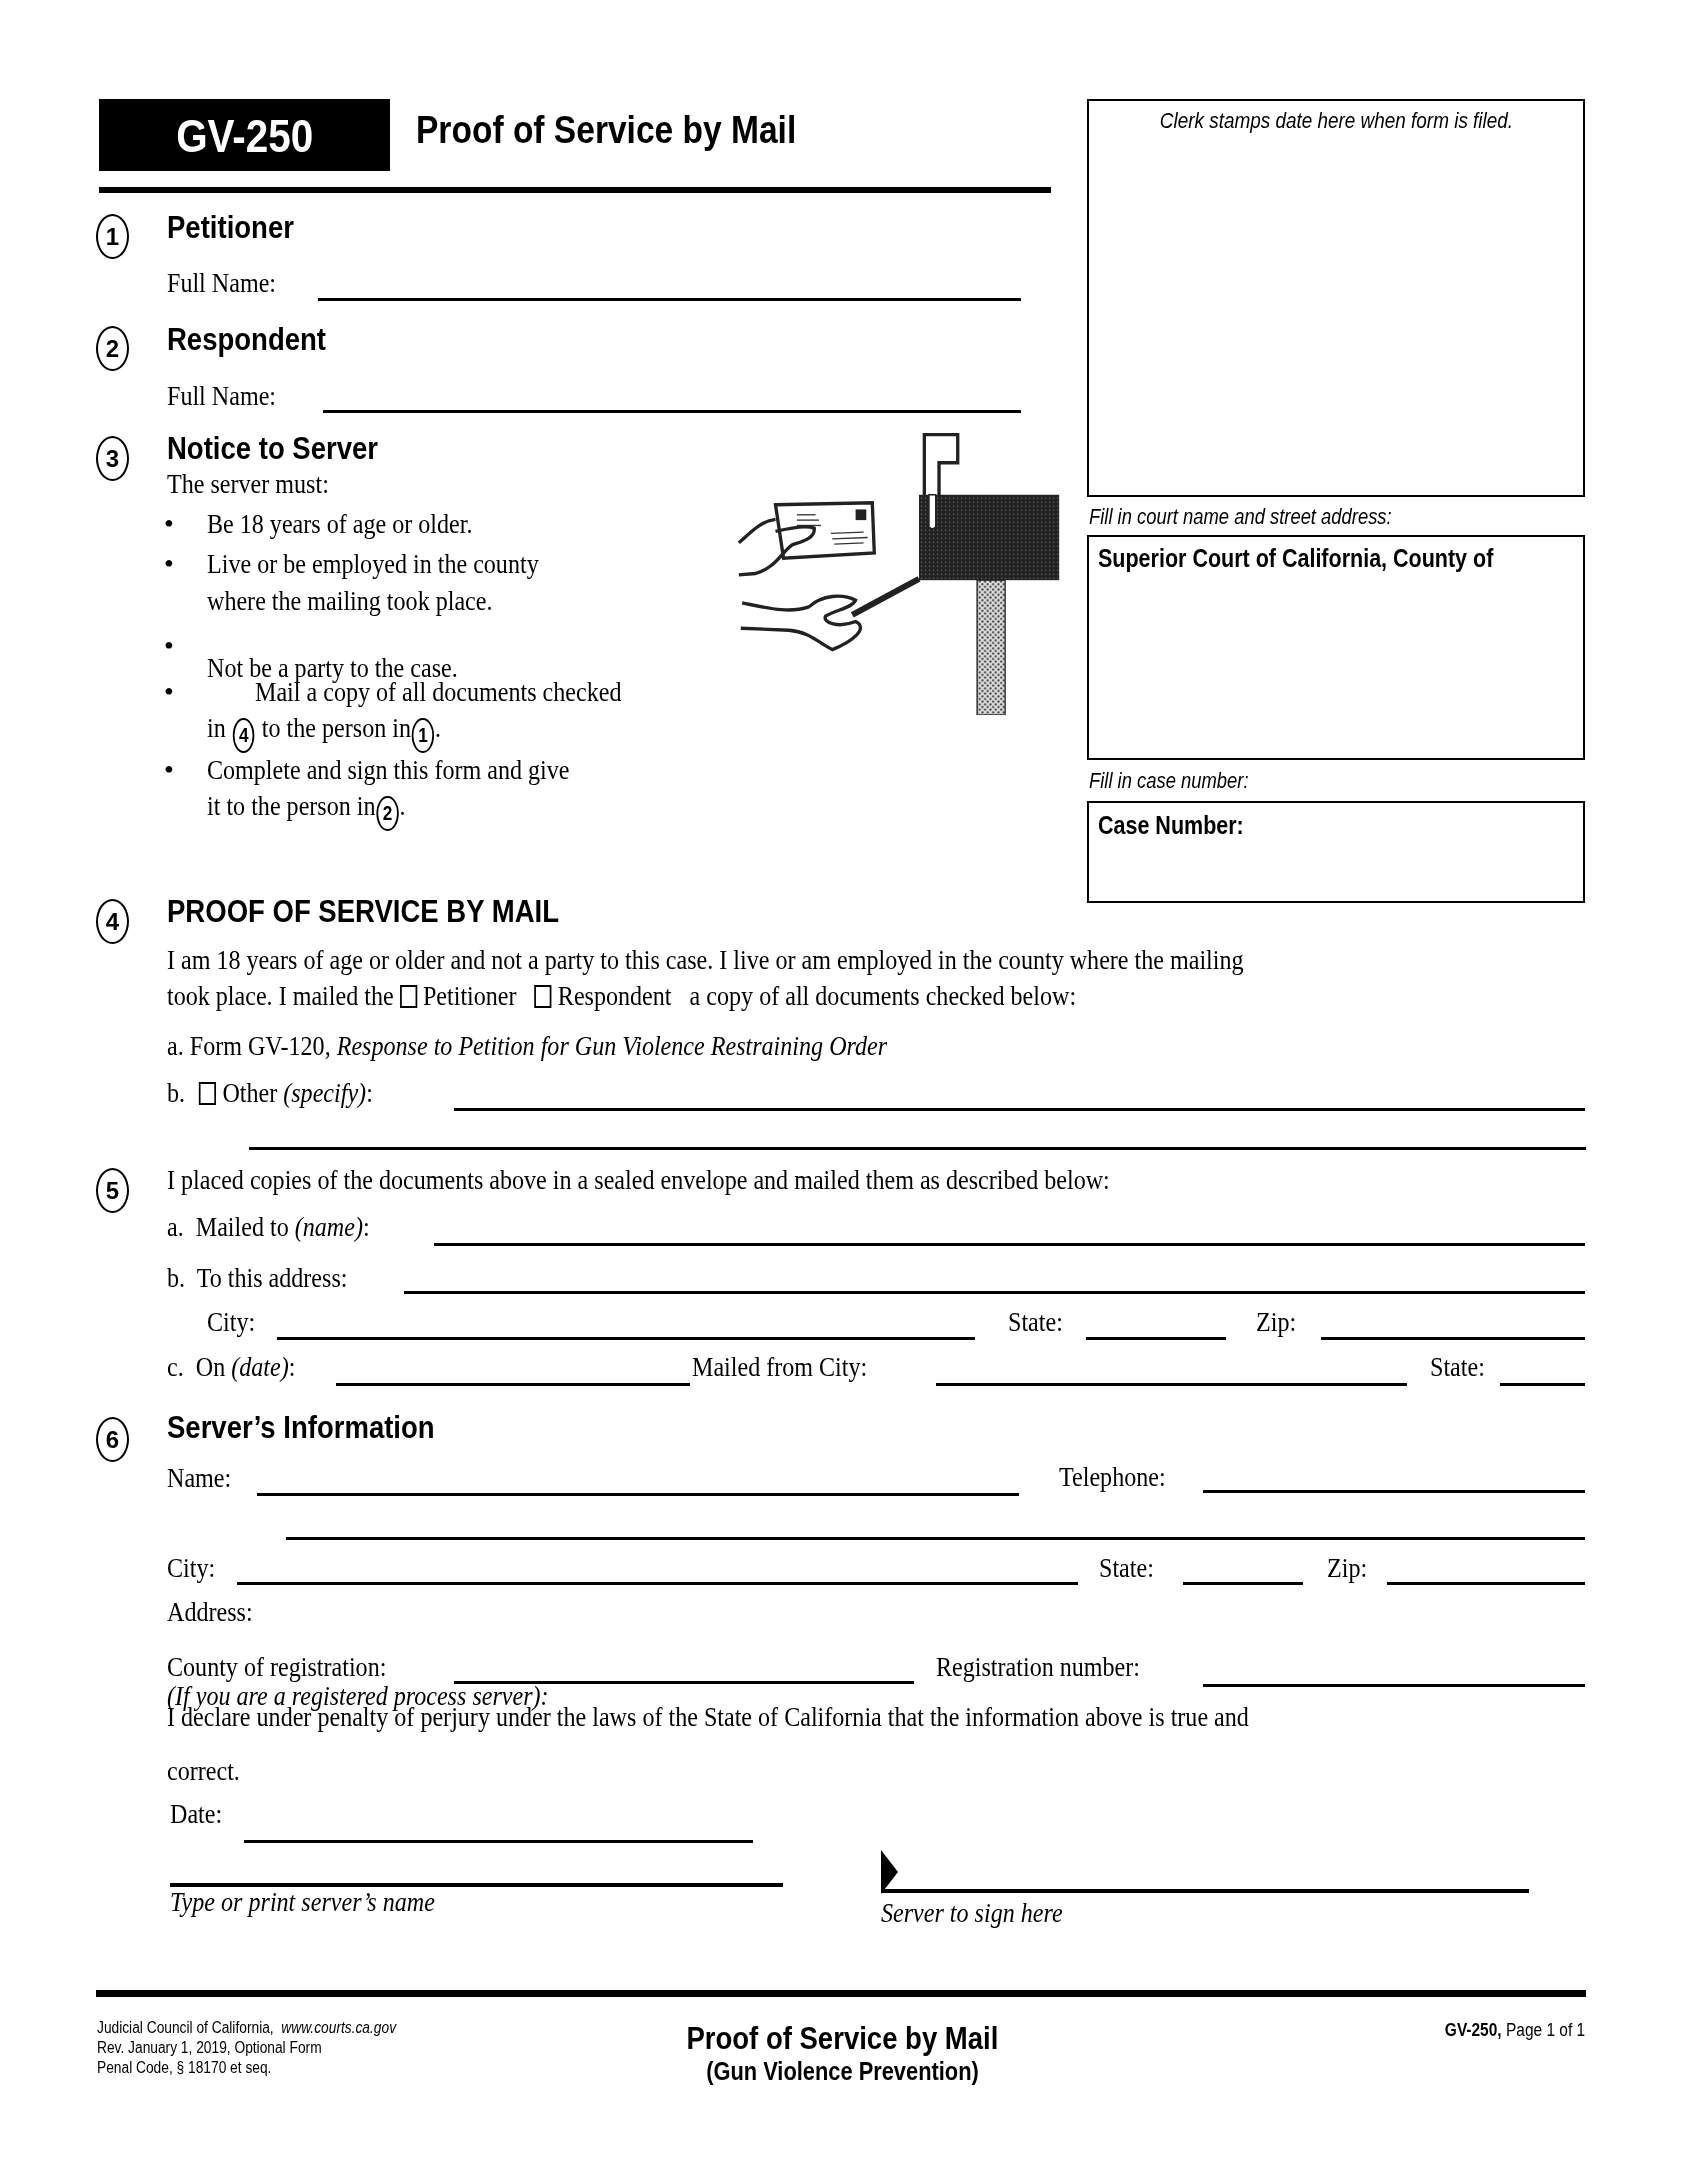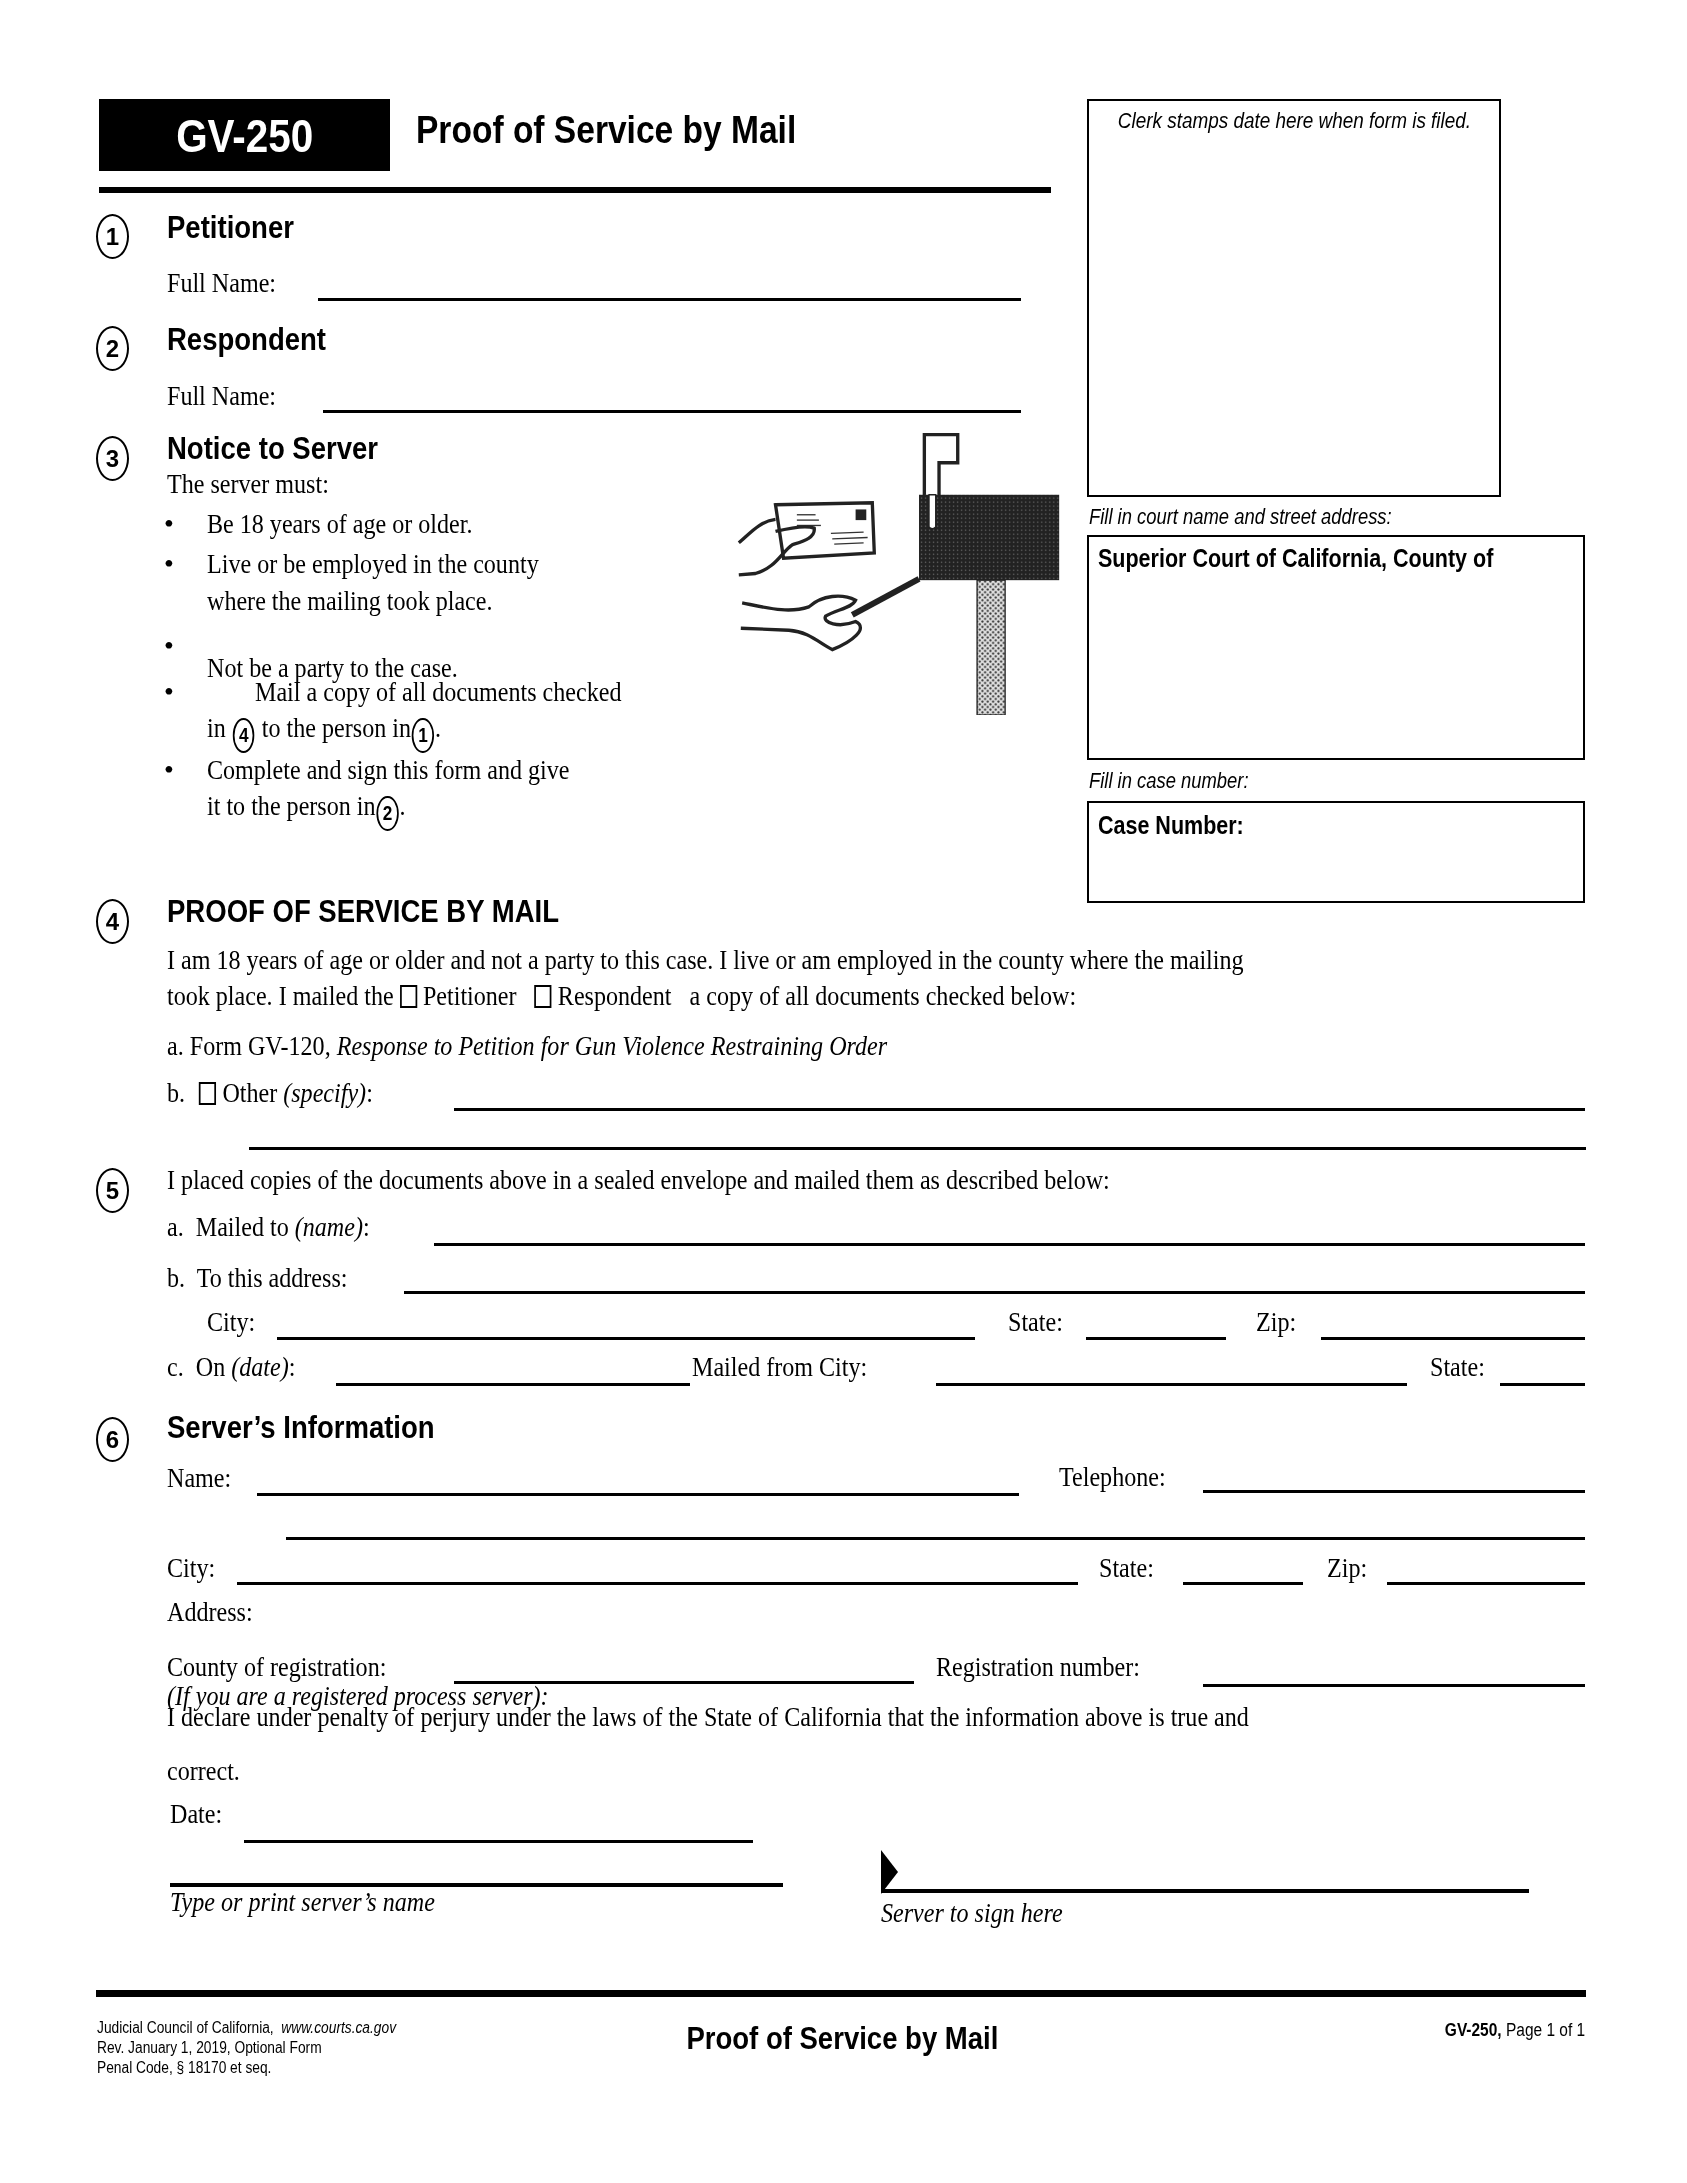--- a/index.html
+++ b/index.html
@@ -12,21 +12,21 @@
   .i { font-style: italic; }
 
   
   #form-id-box { left: 99px; top: 99px; width: 291px; height: 72px; background: #000; color: #fff;
     display: flex; align-items: center; justify-content: center; font-size: 47px; font-weight: bold; }
   #form-title { left: 416px; top: 108px; font-size: 39px; font-weight: bold; }
   #header-rule { left: 99px; top: 187px; width: 952px; height: 6px; background: #000; }
 
   
   .box { border: 2.7px solid #000; box-sizing: border-box; }
-  #clerk-box { left: 1087px; top: 99px; width: 414px; height: 398px; }
+  #clerk-box { left: 1087px; top: 99px; width: 498px; height: 398px; }
   #clerk-label { width: 100%; text-align: center; top: 6.7px; font-size: 22px; }
   .small-italic-label { font-size: 21.4px; font-style: italic; }
   #court-label { left: 1089px; top: 505px; }
   #court-box { left: 1087px; top: 535px; width: 498px; height: 225px; }
   #court-text { left: 9.4px; top: 6.7px; font-size: 25px; font-weight: bold; }
   #case-label { left: 1089px; top: 769px; }
   #case-box { left: 1087px; top: 801px; width: 498px; height: 102px; }
   #case-text { left: 9.4px; top: 8px; font-size: 25px; font-weight: bold; }
 
   
@@ -372,20 +372,21 @@
 <div id="footer-left" class="abs sans">
   <div class="condensed">
     <span>Judicial Council of California,</span>&nbsp;
     <span class="i">www.courts.ca.gov</span>
   </div><br>
   <div class="condensed" style="margin-top:-20px;">Rev. January 1, 2019, Optional Form</div><br>
   <div class="condensed" style="margin-top:-20px;">Penal Code, § 18170 et seq.</div>
 </div>
 <div id="footer-center" class="abs sans">
   <div id="footer-title"><span class="condensed-c">Proof of Service by Mail</span></div>
+  <div id="footer-subtitle"><span class="condensed-c">(Gun Violence Prevention)</span></div>
 </div>
 <div id="footer-right" class="abs sans">
   <span class="condensed" style="transform-origin:right top;">
     <b>GV-250,</b>
     <span>Page 1 of 1</span>
   </span>
 </div>
 
 
 </body></html>

